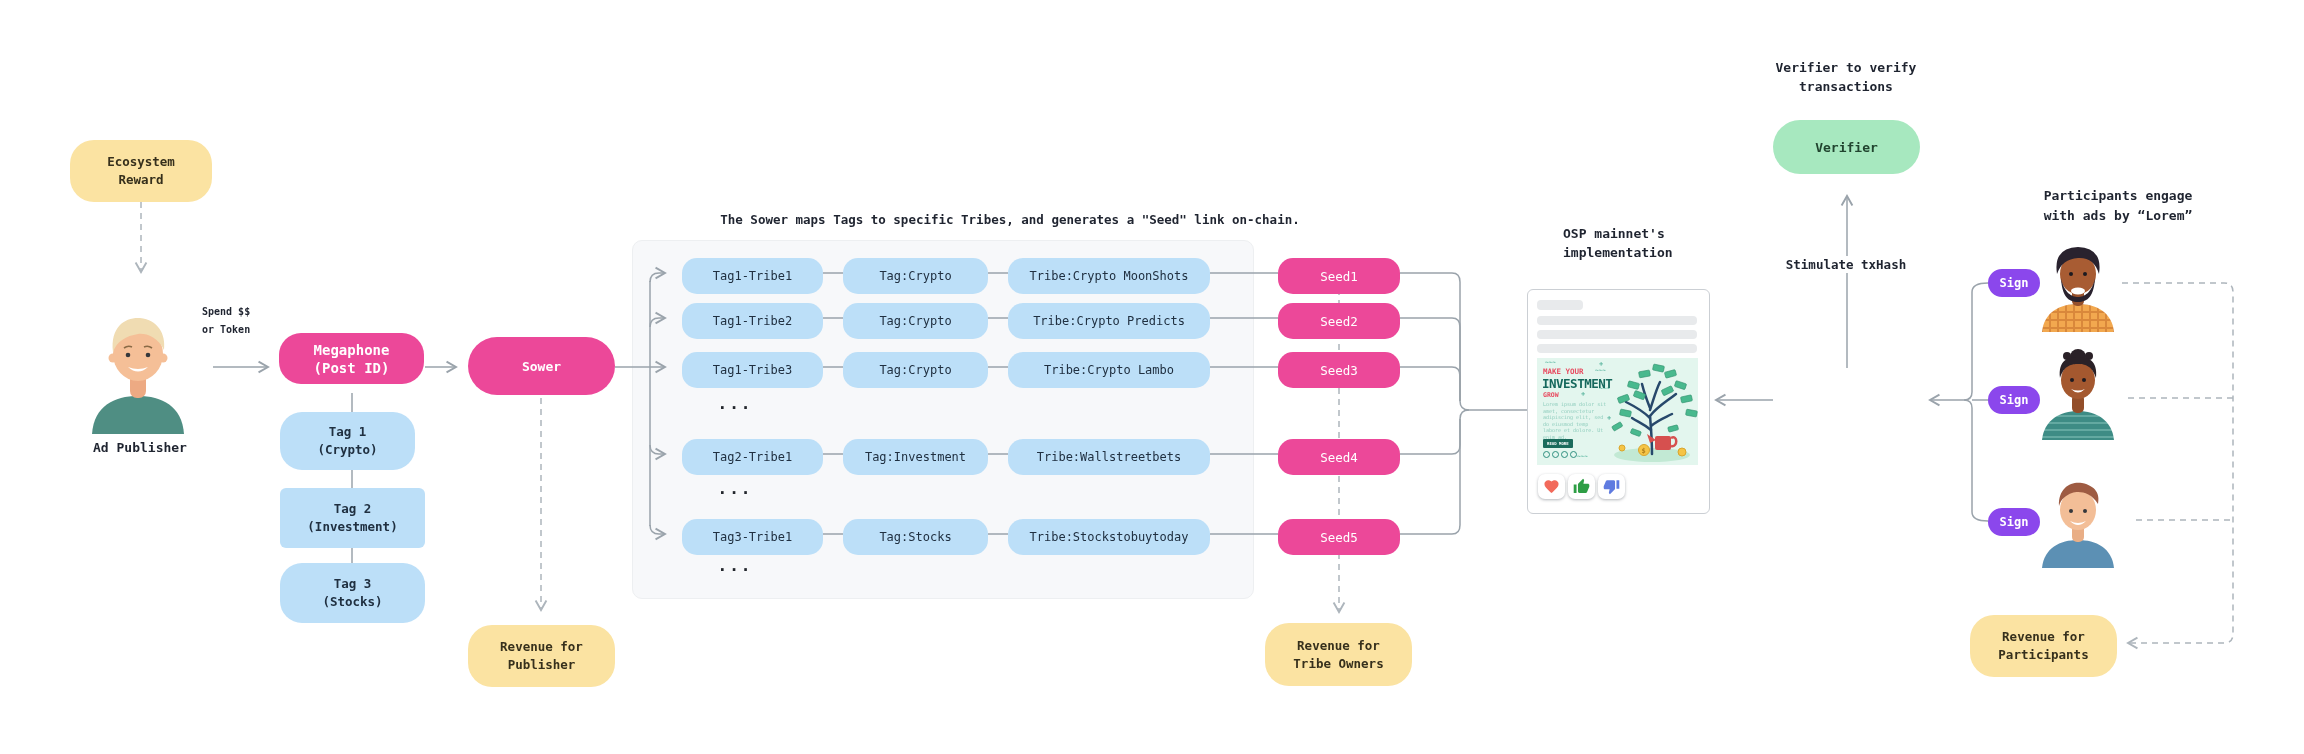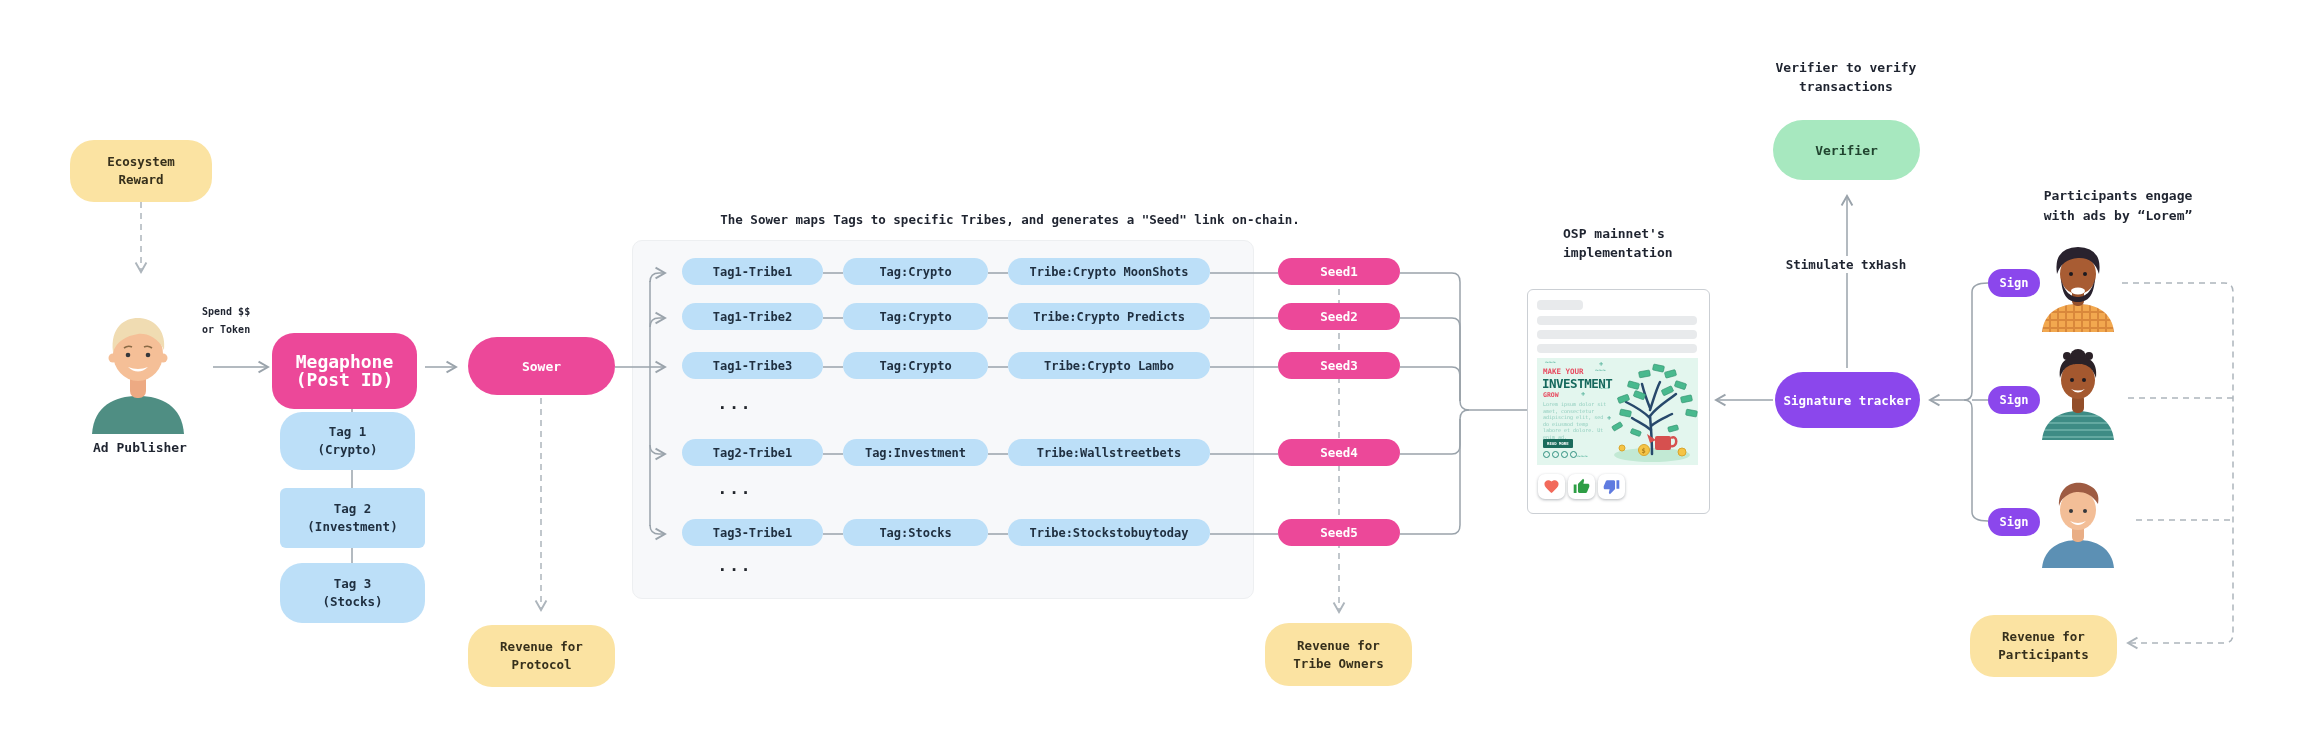--- a/index.html
+++ b/index.html
@@ -7,22 +7,22 @@
           font-family:"DejaVu Sans Mono","Liberation Mono",monospace;color:#1f2430;}
   .abs{position:absolute;}
   .node{position:absolute;display:flex;flex-direction:column;align-items:center;justify-content:center;
         text-align:center;font-weight:bold;}
   .blue{background:#ec4899;color:#fff;}
   .lblue{background:#bcdff8;color:#203041;}
   .yellow{background:#fbe3a2;color:#36301c;}
   .green{background:#a7e8bf;color:#21442f;}
   .purple{background:#8b47ec;color:#fff;}
   .txt{position:absolute;font-weight:bold;}
-  .chip{position:absolute;height:27px;border-radius:15px;display:flex;align-items:center;justify-content:center;
-        font-size:12px;font-weight:bold;}
+  .chip{position:absolute;height:36px;border-radius:15px;display:flex;align-items:center;justify-content:center;
+        font-size:12px;font-weight:normal;}
   .c1{left:682px;width:141px}.c2{left:843px;width:145px}.c3{left:1008px;width:202px}.cs{left:1278px;width:122px}
   .r1{top:258px}.r2{top:303px}.r3{top:352px}.r4{top:439px}.r5{top:519px}
   .chip.cs{font-size:12.5px}
   .panel{position:absolute;left:632px;top:240px;width:620px;height:357px;background:#f7f8fa;
          border:1px solid #edeff1;border-radius:10px;}
   .ellip{position:absolute;width:60px;text-align:center;font-size:16px;font-weight:bold;letter-spacing:2px;color:#22262c;}
   .browser-card{position:absolute;left:1527px;top:289px;width:181px;height:223px;background:#fff;
          border:1.5px solid #cbcfd4;border-radius:6px;}
   .bar{position:absolute;background:#e8eaec;border-radius:4px;}
   .ad{position:absolute;left:9px;top:68px;width:161px;height:107px;background:#e3f6ee;overflow:hidden;}
@@ -127,21 +127,21 @@
       <circle cx="62" cy="45" r="2.3" fill="#35373b"></circle>
     <path d="M42 57 Q52 66 62 57 Q52 61 42 57 Z" fill="#fff"></path>
   </svg>
   <div class="txt center" style="left:60px;top:440px;width:160px;font-size:13px;">Ad Publisher</div>
 
   <div class="txt" style="left:202px;top:303px;font-size:10px;line-height:18px;">
     <div>Spend $$</div>
     <div>or Token</div>
   </div>
 
-  <div class="node blue" style="left:272px;top:333px;width:145px;height:76px;border-radius:22px;font-size:18px;line-height:18px;">
+  <div class="node blue" style="left:279px;top:333px;width:145px;height:51px;border-radius:22px;font-size:14px;line-height:18px;">
     <span>Megaphone</span>
     <span>(Post ID)</span>
   </div>
 
   <div class="node lblue" style="left:280px;top:412px;width:135px;height:58px;border-radius:22px;font-size:12.5px;line-height:18px;">
     <span>Tag 1</span>
     <span>(Crypto)</span>
   </div>
   <div class="node lblue" style="left:280px;top:488px;width:145px;height:60px;border-radius:6px;font-size:12.5px;line-height:18px;">
     <span>Tag 2</span>
@@ -150,21 +150,21 @@
   <div class="node lblue" style="left:280px;top:563px;width:145px;height:60px;border-radius:22px;font-size:12.5px;line-height:18px;">
     <span>Tag 3</span>
     <span>(Stocks)</span>
   </div>
 
   <div class="node blue" style="left:468px;top:337px;width:147px;height:58px;border-radius:29px;font-size:13px;">
     <span>Sower</span>
   </div>
   <div class="node yellow" style="left:468px;top:625px;width:147px;height:62px;border-radius:24px;font-size:12.5px;line-height:18px;">
     <span>Revenue for</span>
-    <span>Protocol</span>
+    <span>Publisher</span>
   </div>
 
   <div class="txt center" style="left:660px;top:212px;width:700px;font-size:12.5px;">The Sower maps Tags to specific Tribes, and generates a "Seed" link on-chain.</div>
 
   <div class="chip lblue c1 r1">Tag1-Tribe1</div>
   <div class="chip lblue c2 r1">Tag:Crypto</div>
   <div class="chip lblue c3 r1">Tribe:Crypto MoonShots</div>
   <div class="chip blue  cs r1">Seed1</div>
 
   <div class="chip lblue c1 r2">Tag1-Tribe2</div>
@@ -279,27 +279,24 @@
             <path fill="#5f7be0" d="M1 21h4V9H1v12zM23 10c0-1.1-.9-2-2-2h-6.31l.95-4.57.03-.32c0-.41-.17-.79-.44-1.06L14.17 1 7.59 7.59C7.22 7.95 7 8.45 7 9v10c0 1.1.9 2 2 2h9c.83 0 1.54-.5 1.84-1.22l3.02-7.05c.09-.23.14-.47.14-.73v-2z"></path>
           </g>
         </svg>
     </div>
   </div>
 
   <div class="txt center" style="left:1740px;top:58px;width:212px;font-size:13px;line-height:19px;">
     <div>Verifier to verify</div>
     <div>transactions</div>
   </div>
-  <div class="node green" style="left:1773px;top:120px;width:147px;height:60px;border-radius:30px;font-size:13px;">
+  <div class="node green" style="left:1773px;top:120px;width:147px;height:54px;border-radius:30px;font-size:13px;">
     <span>Verifier</span>
   </div>
   <div class="txt center whitebg" style="left:1762px;top:256px;width:158px;font-size:12.5px;">Stimulate txHash</div>
-  <div class="node purple" style="left:1775px;top:372px;width:145px;height:56px;border-radius:28px;font-size:12.5px;">
-    <span>Signature tracker</span>
-  </div>
 
   <div class="txt center" style="left:1996px;top:186px;width:244px;font-size:13px;line-height:20px;">
     <div>Participants engage</div>
     <div>with ads by “Lorem”</div>
   </div>
 
   <div class="node purple sign" style="left:1988px;top:269px;">
     <span>Sign</span>
   </div>
   <div class="node purple sign" style="left:1988px;top:386px;">

